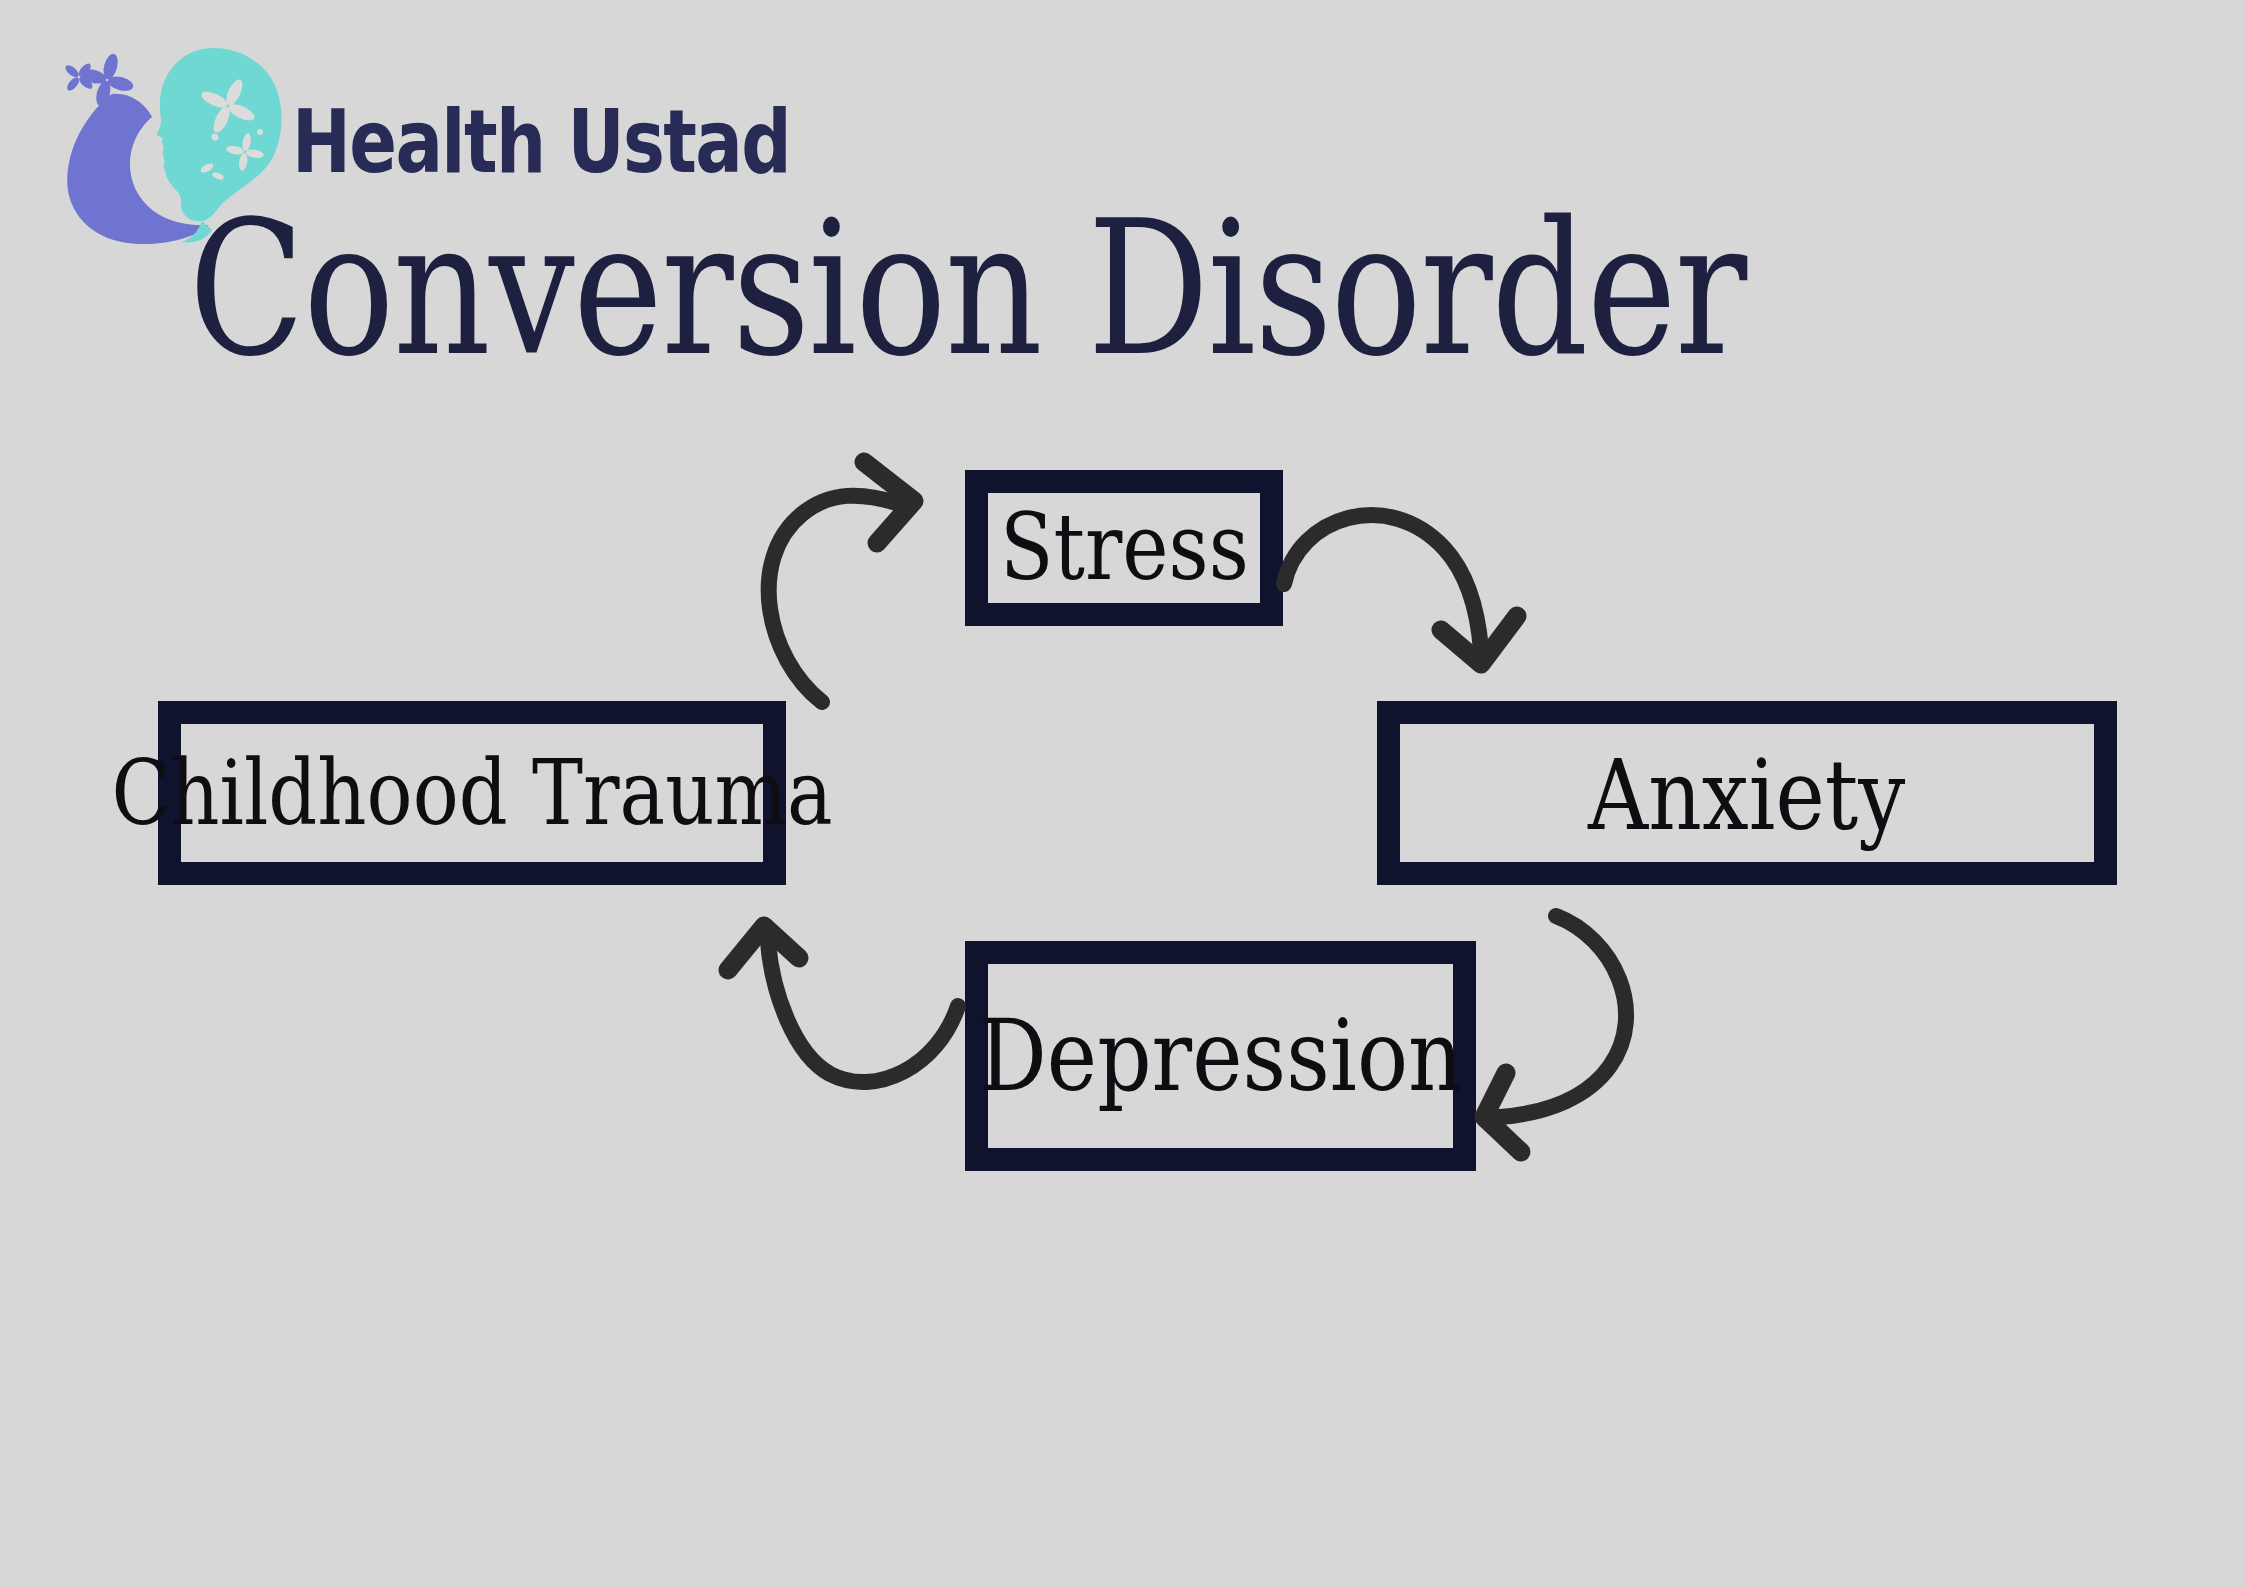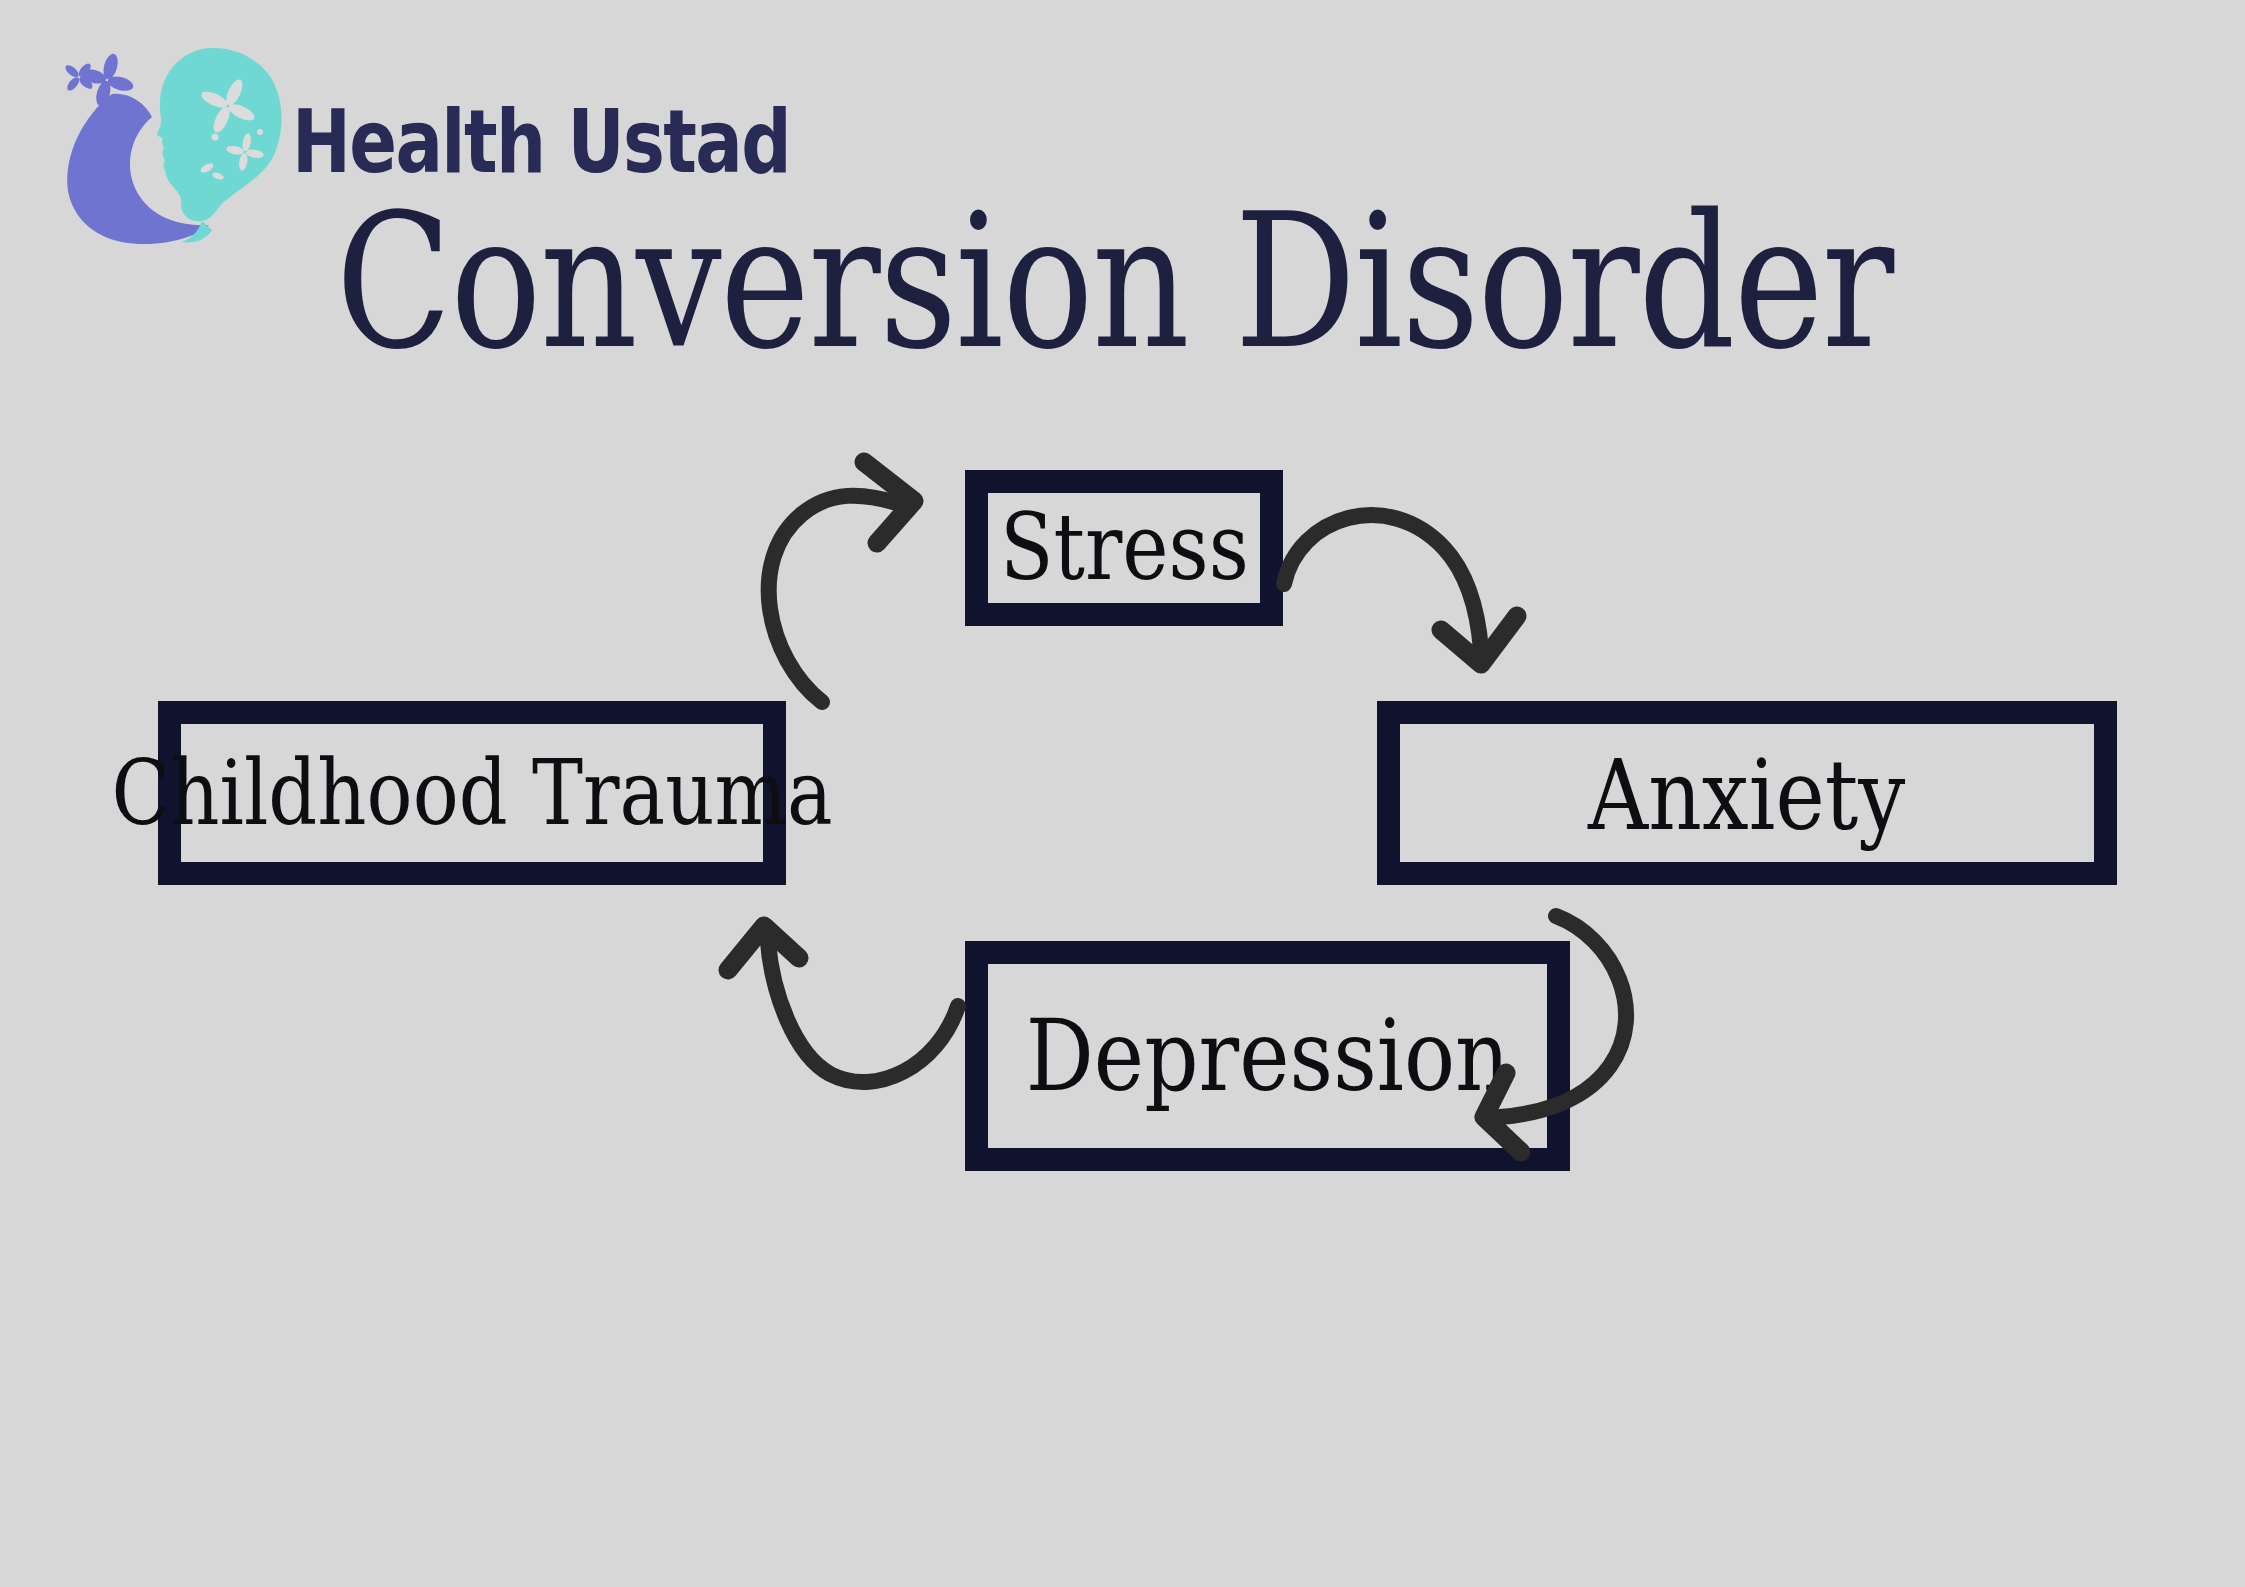--- a/index.html
+++ b/index.html
@@ -30,22 +30,21 @@
     letter-spacing: -2px;
     color: var(--brand-text, #272b55);
     transform: scaleX(0.8);
     transform-origin: left top;
     white-space: nowrap;
   }
 
   
   .title {
     position: absolute; left: 0; right: 16px; top: 165px;
-    margin: 11px;
-    text-align: center;
+    margin: 18px;
     font-family: "DejaVu Serif", serif;
     font-weight: normal;
     font-size: 185px;
     line-height: 1.15;
     letter-spacing: -2px;
     color: var(--title-text, #1d203f);
   }
   .title-text {
     display: inline-block;
     transform: scaleX(0.82);
@@ -64,21 +63,21 @@
   }
   .node-label {
     display: inline-block;
     transform: scaleX(0.85);
     white-space: nowrap;
     line-height: 1;
   }
   .node-stress     { left: 965px;  top: 470px; width: 318px; height: 156px; font-size: 92px; }
   .node-trauma     { left: 158px;  top: 701px; width: 628px; height: 184px; font-size: 90px; }
   .node-anxiety    { left: 1377px; top: 701px; width: 740px; height: 184px; font-size: 98px; padding-top: 3px; }
-  .node-depression { left: 965px;  top: 941px; width: 605px; height: 230px; font-size: 100px; }
+  .node-depression { left: 965px;  top: 941px; width: 511px; height: 230px; font-size: 100px; }
 
   
   .arrows {
     position: absolute; left: 0; top: 0;
     width: 2245px; height: 1587px;
     pointer-events: none;
   }
   .arrow-curve {
     fill: none;
     stroke: var(--arrow, #2b2b2b);

